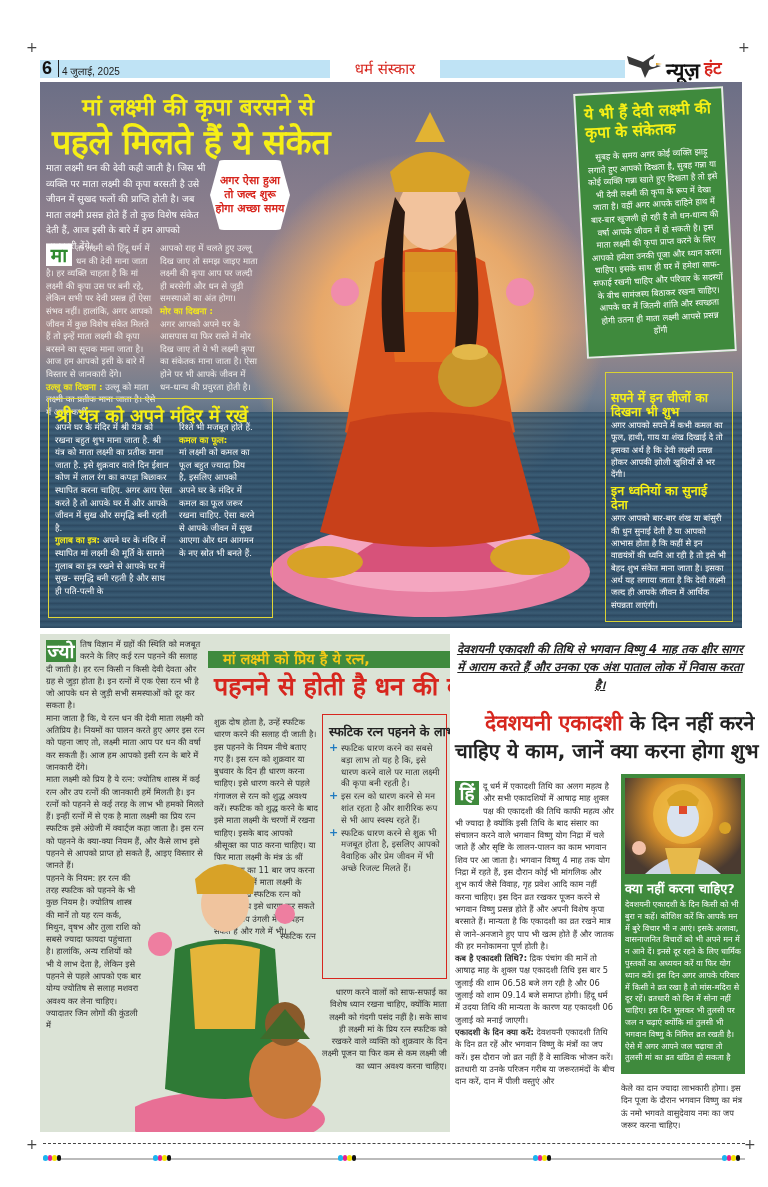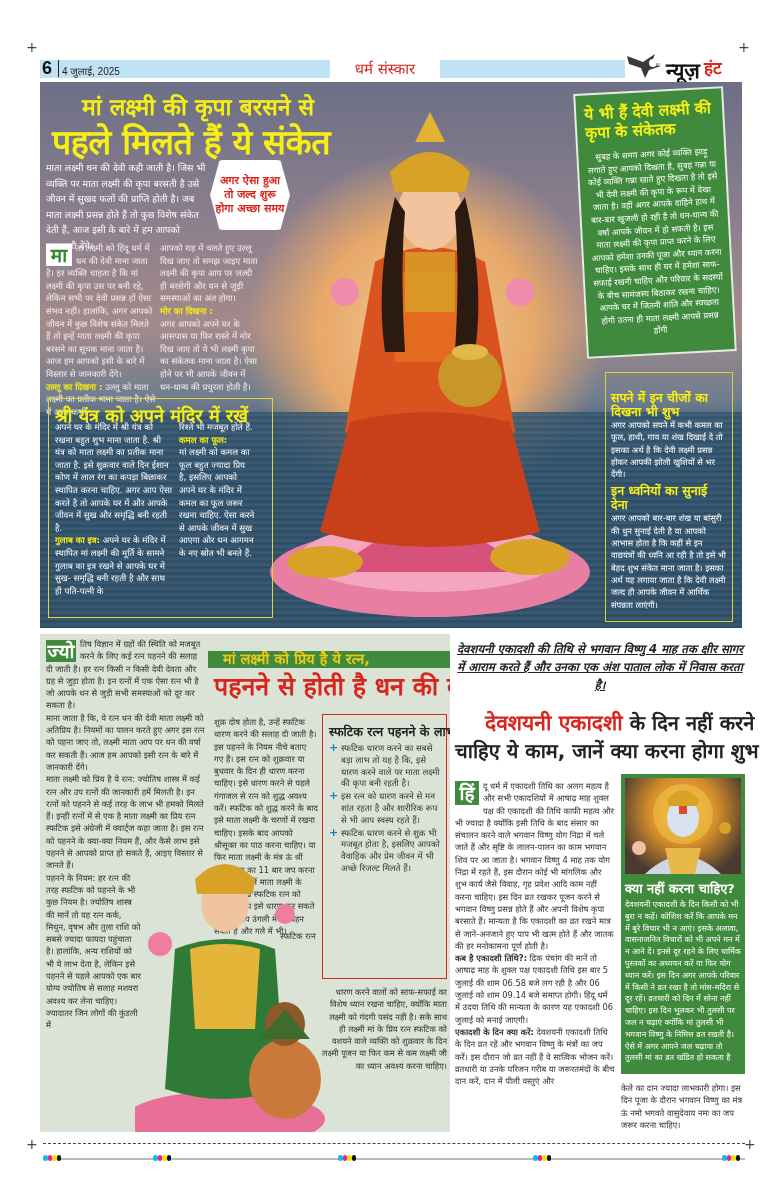--- a/index.html
+++ b/index.html
@@ -207,21 +207,21 @@
 
   <div class="benefit-box">
     <h4>स्फटिक रत्न पहनने के लाभ</h4>
     <ul>
       <li>स्फटिक धारण करने का सबसे बड़ा लाभ तो यह है कि, इसे धारण करने वाले पर माता लक्ष्मी की कृपा बनी रहती है।</li>
       <li>इस रत्न को धारण करने से मन शांत रहता है और शारीरिक रूप से भी आप स्वस्थ रहते हैं।</li>
       <li>स्फटिक धारण करने से शुक्र भी मजबूत होता है, इसलिए आपको वैवाहिक और प्रेम जीवन में भी अच्छे रिजल्ट मिलते हैं।</li>
     </ul>
   </div>
 
-  <div class="para" style="position:absolute;top:352px;left:282px;width:125px;text-align:right;">धारण करने वालों को साफ-सफाई का विशेष ध्यान रखना चाहिए, क्योंकि माता लक्ष्मी को गंदगी पसंद नहीं है। सके साथ ही लक्ष्मी मां के प्रिय रत्न स्फटिक को वशयने वाले व्यक्ति को शुक्रवार के दिन लक्ष्मी पूजन या फिर कम से कम लक्ष्मी जी का ध्यान अवश्य करना चाहिए।</div>
+  <div class="para" style="position:absolute;top:352px;left:282px;width:125px;text-align:right;">धारण करने वालों को साफ-सफाई का विशेष ध्यान रखना चाहिए, क्योंकि माता लक्ष्मी को गंदगी पसंद नहीं है। सके साथ ही लक्ष्मी मां के प्रिय रत्न स्फटिक को रखकरे वाले व्यक्ति को शुक्रवार के दिन लक्ष्मी पूजन या फिर कम से कम लक्ष्मी जी का ध्यान अवश्य करना चाहिए।</div>
 </div>
 
 <div class="right-bottom">
   <div class="kicker-it">देवशयनी एकादशी की तिथि से भगवान विष्णु 4 माह तक क्षीर सागर में आराम करते हैं और उनका एक अंश पाताल लोक में निवास करता है।</div>
   <div class="ek-title1">
     <span class="red">देवशयनी एकादशी</span><span> के दिन नहीं करने</span>
   </div>
   <div class="ek-title2">चाहिए ये काम, जानें क्या करना होगा शुभ</div>
 
   <div class="ek-body para">

